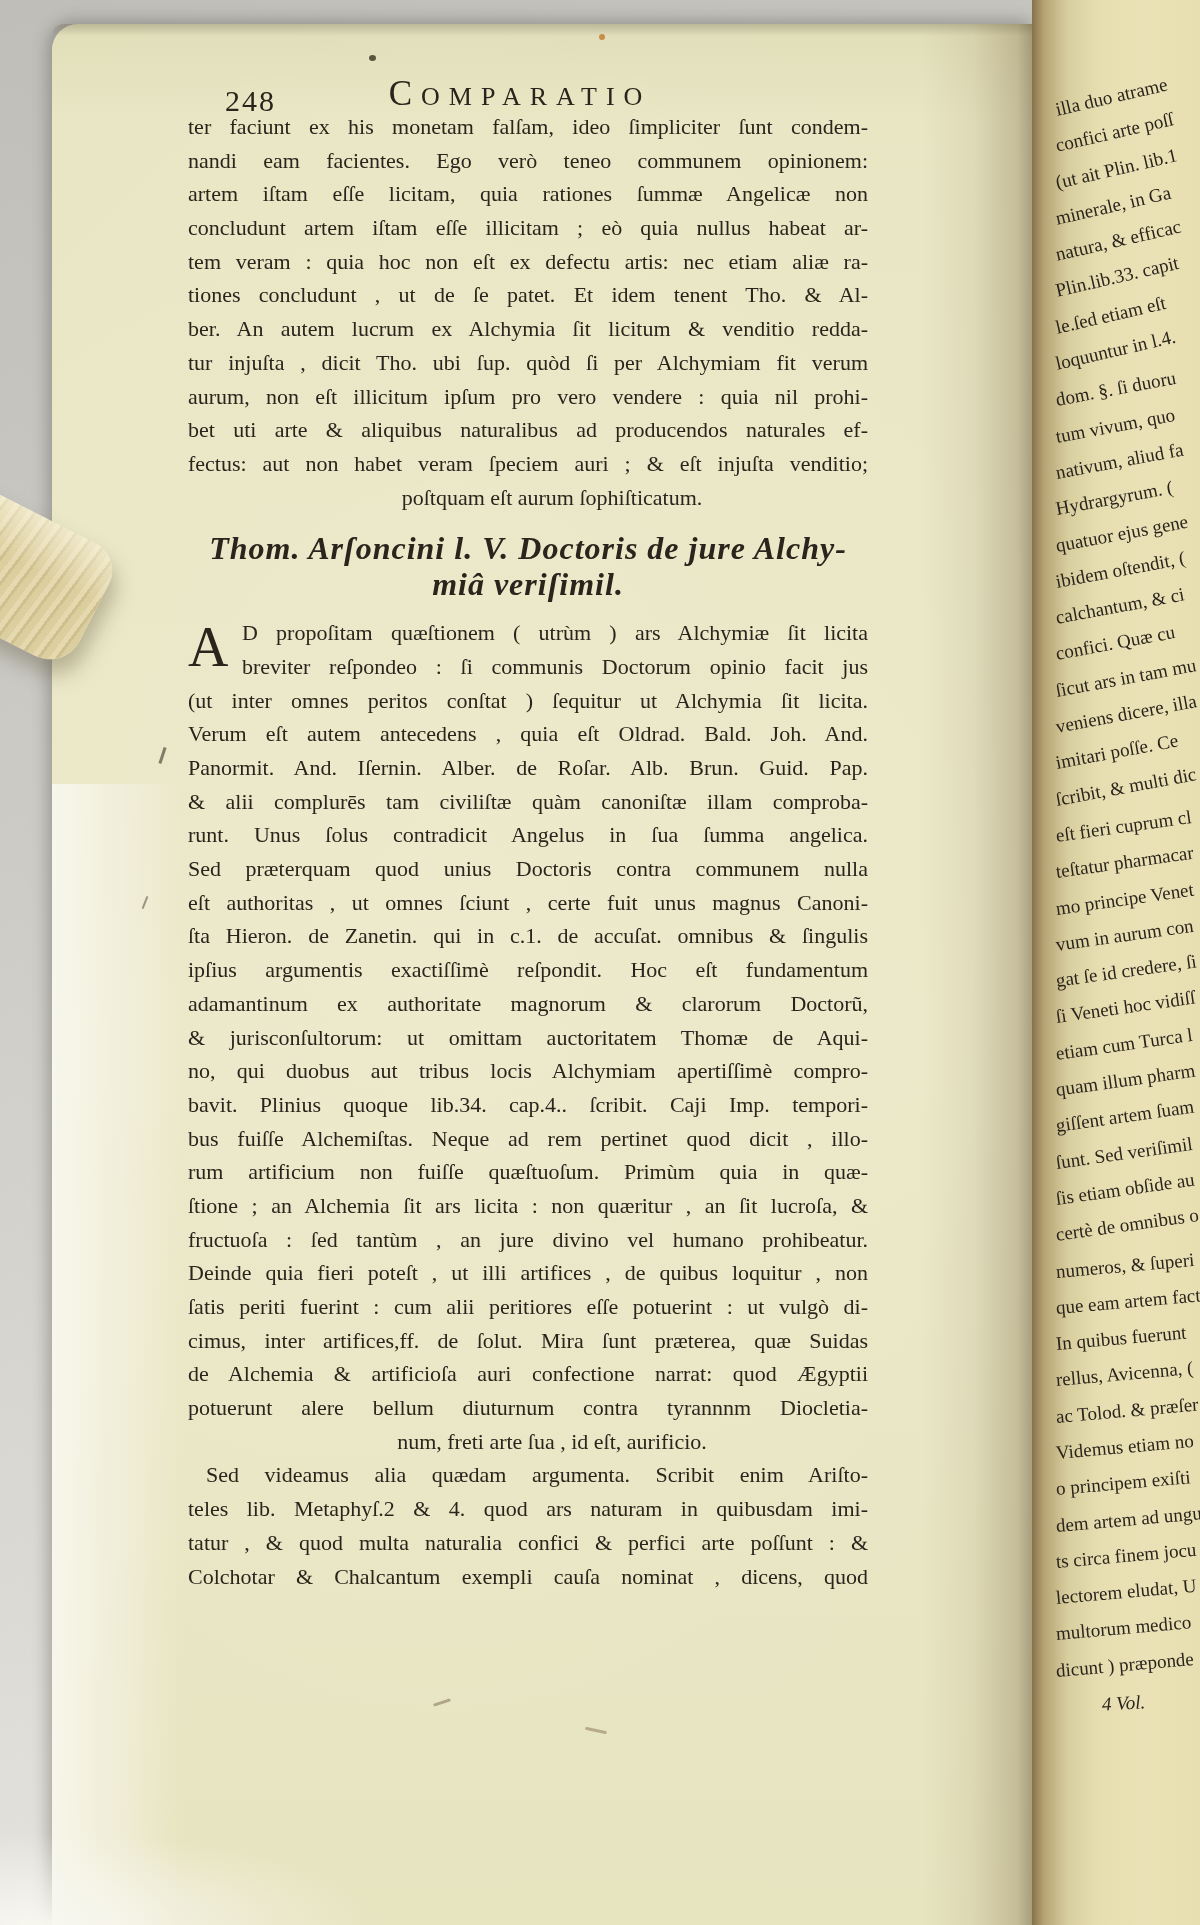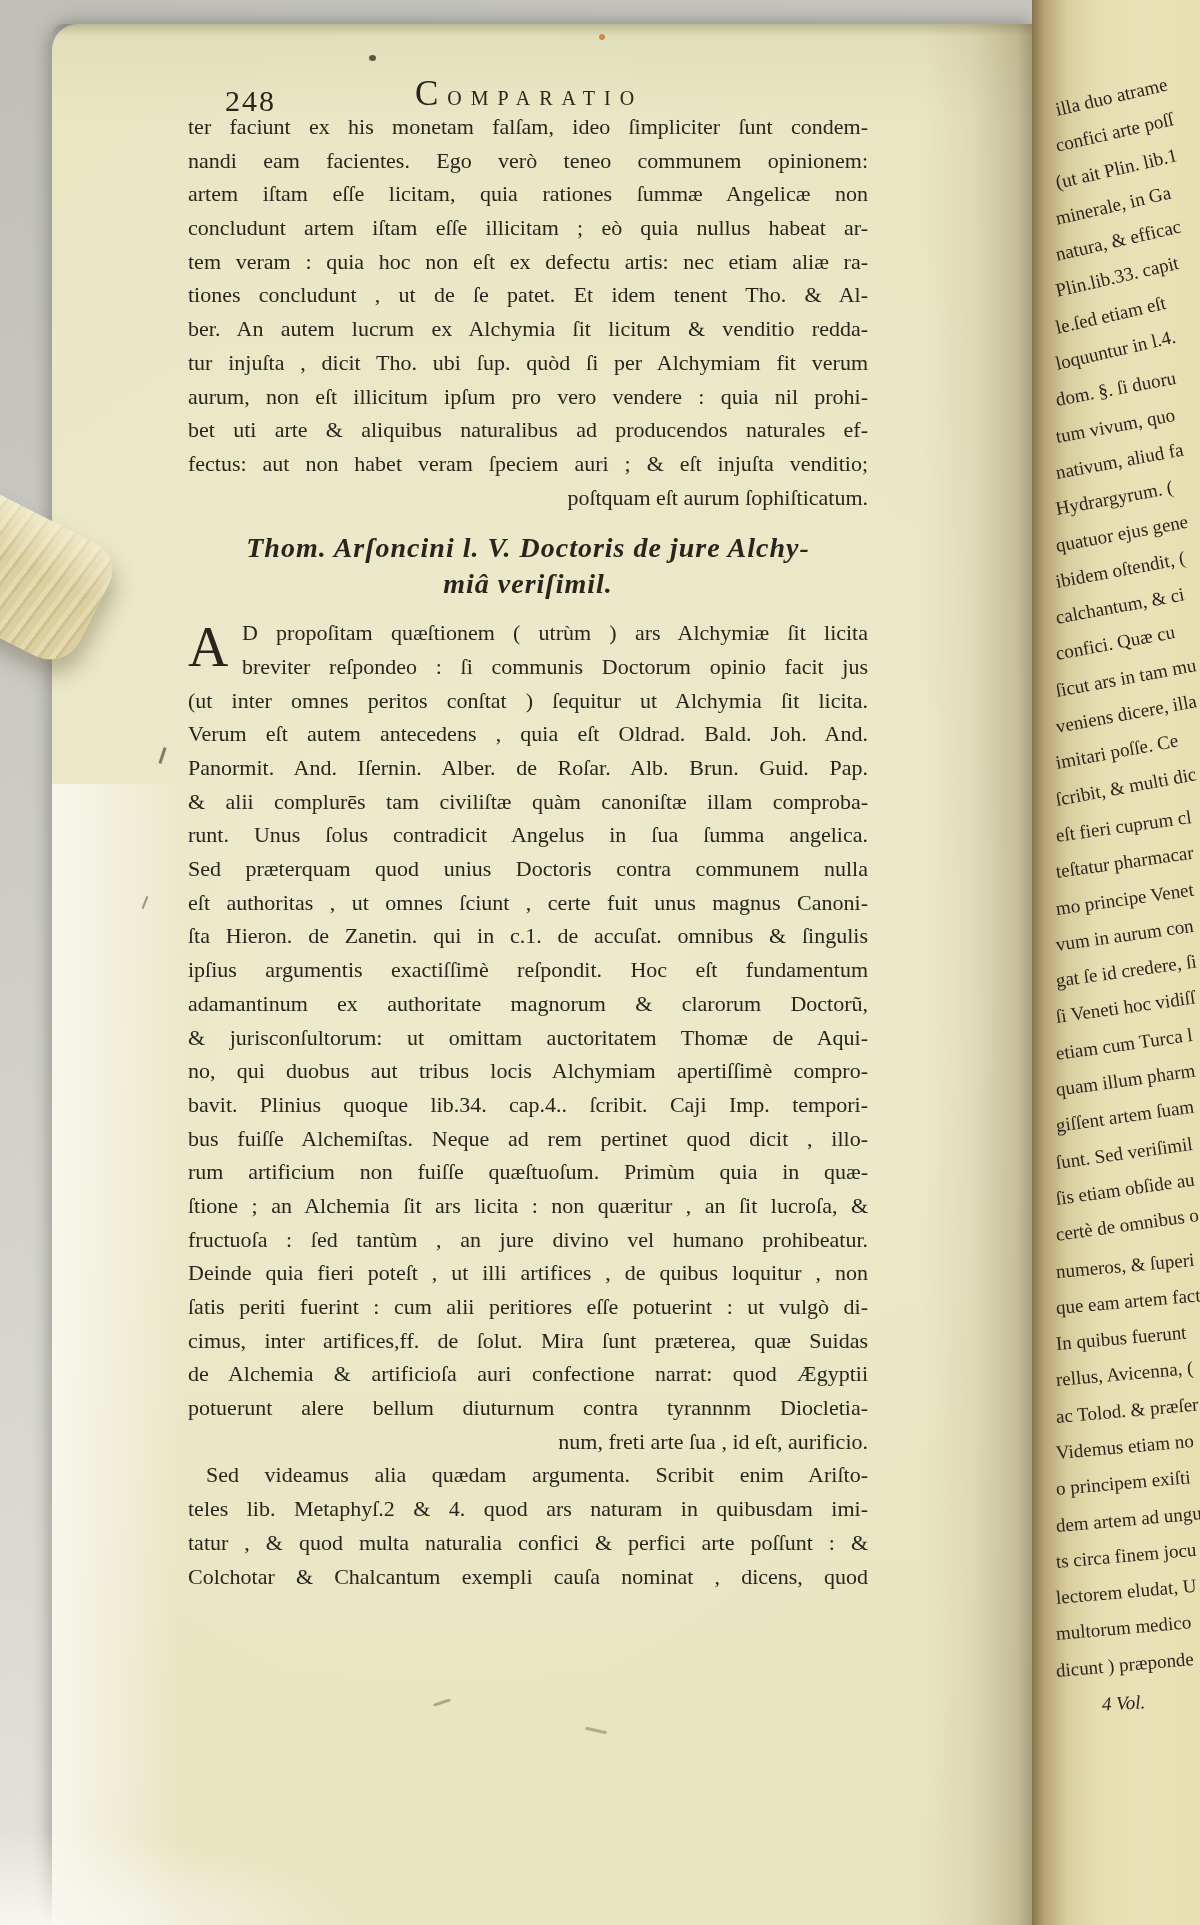--- a/index.html
+++ b/index.html
@@ -33,29 +33,29 @@
     transform-origin:0 50%;transform:rotate(-8deg);}
   .margcol .margline:nth-child(-n+8){transform:rotate(-13deg);}
   .margcol .margline:nth-child(n+9):nth-child(-n+20){transform:rotate(-10.5deg);}
   .margcol .margline:nth-child(n+21):nth-child(-n+32){transform:rotate(-8deg);}
   .margcol .margline:nth-child(n+33){transform:rotate(-5deg);}
   .sigmark{height:36.3px;line-height:36.3px;font-size:19px;font-style:italic;
     padding-left:46px;white-space:nowrap;transform:rotate(-3deg);transform-origin:0 50%;}
   
   .ink{color:#2b241c;}
   .pagenum{position:absolute;left:193px;top:84px;font-size:30px;letter-spacing:2px;margin-left:32px;}
-  .running-header{position:absolute;left:312px;top:74px;width:434px;text-align:center;
-    font-size:20px;letter-spacing:9px;}
+  .running-header{position:absolute;left:303px;top:74px;width:434px;text-align:center;
+    font-size:26px;letter-spacing:9px;}
   .running-header::first-letter{font-size:35px;letter-spacing:9px;}
   .textblock{position:absolute;left:188px;top:110px;width:680px;}
   .bodyline{height:33.7px;line-height:33.7px;font-size:22px;
     text-align:justify;text-align-last:justify;}
-  .lastline{height:33.7px;line-height:33.7px;font-size:22px;text-align:right;margin-left:48px;}
+  .lastline{height:33.7px;line-height:33.7px;font-size:22px;text-align:center;margin-left:48px;}
   .sect-heading{margin:16px 0 14px 0;text-align:center;font-style:italic;font-weight:bold;}
-  .sect-heading div{line-height:36px;font-size:28px;letter-spacing:1px;}
+  .sect-heading div{line-height:36px;font-size:32px;letter-spacing:1px;}
   .dropcap{float:left;width:46px;height:60px;font-size:56px;line-height:58px;margin:2px 8px 0 0;text-align:left;}
   .p3 .bodyline:first-child{padding-left:18px;}
   .catchword{height:34px;line-height:34px;font-size:22px;text-align:right;padding-right:14px;}
   
   .bookmark{
     position:absolute;left:-52px;top:468px;width:196px;height:128px;
     transform:rotate(27deg);transform-origin:left top;
     border-radius:0 30px 34px 0;
     background:
       linear-gradient(180deg,rgba(255,252,235,0.55),rgba(0,0,0,0) 40%),

